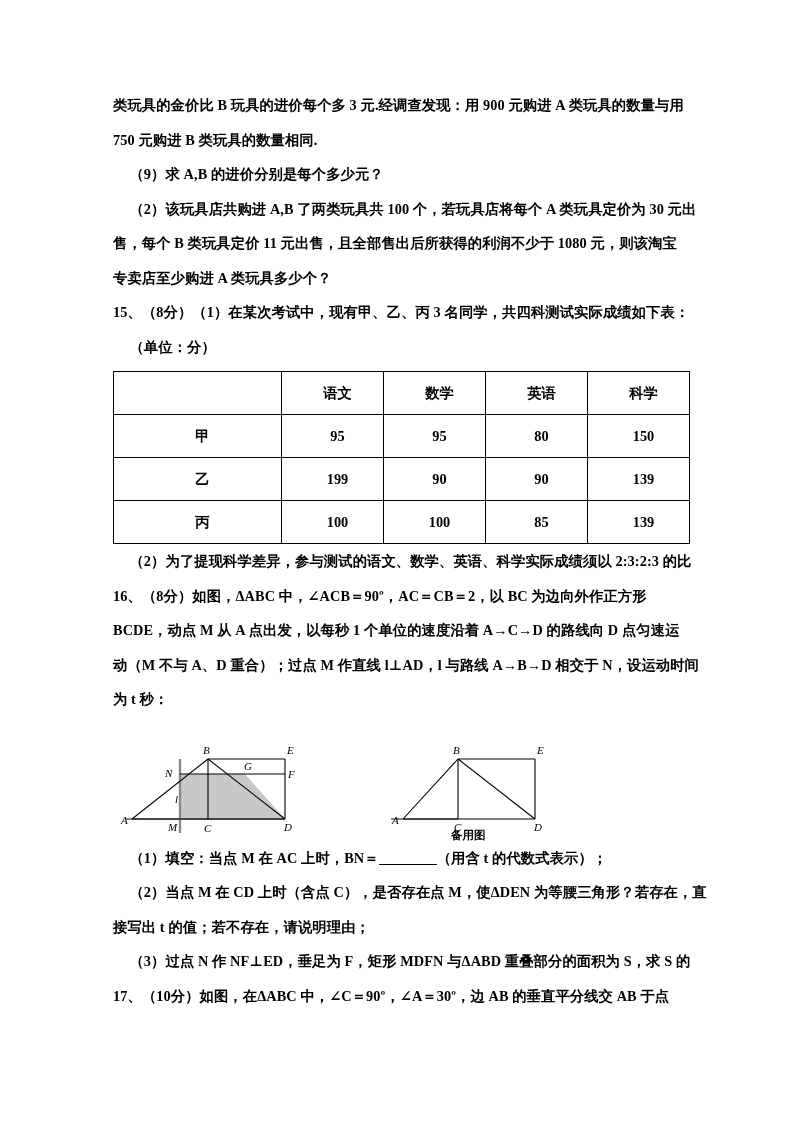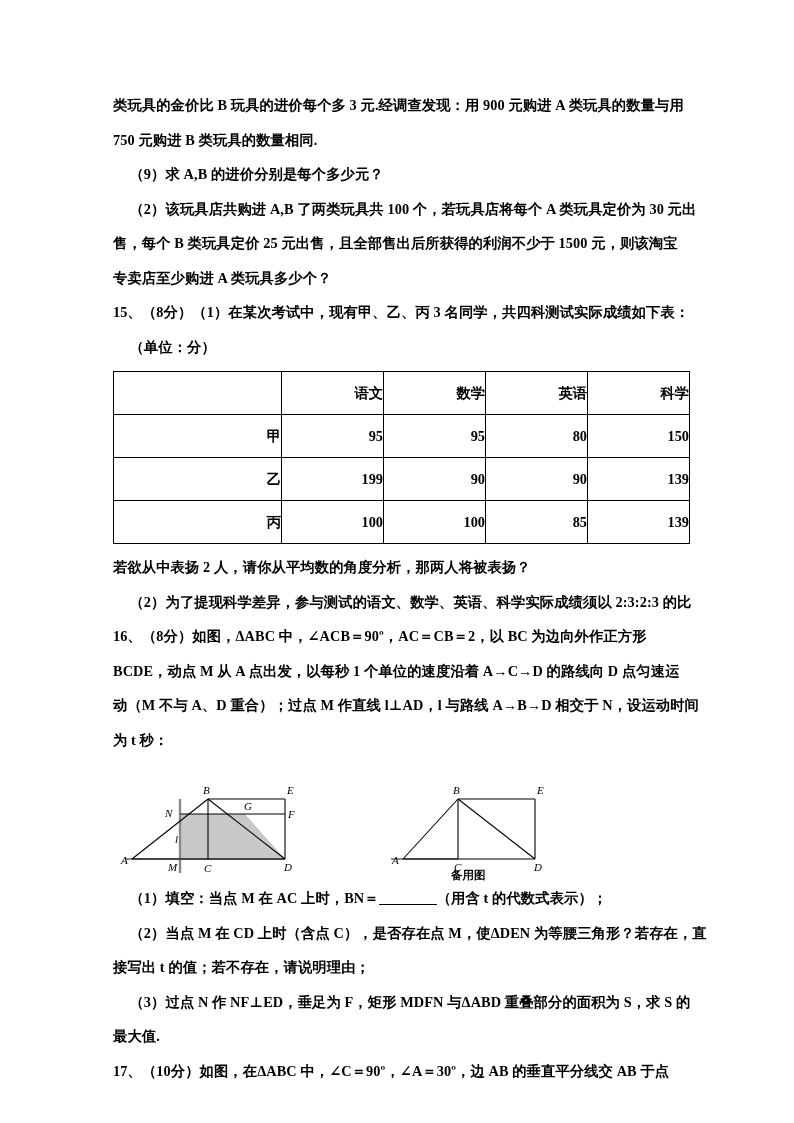--- a/index.html
+++ b/index.html
@@ -43,21 +43,21 @@
     width: 576px;
     margin: 7px 0 0 0;
     table-layout: fixed;
   }
   .score-table td, .score-table th {
     border: 1.1px solid #000;
     height: 42px;
     padding: 0 0 0 10px;
     font-size: 14.3px;
     font-weight: bold;
-    text-align: right;
+    text-align: center;
     vertical-align: middle;
     font-family: "Liberation Serif", "DejaVu Serif", serif;
   }
   .score-table col.c0 { width: 168px; }
   .score-table col.c1 { width: 102px; }
   .score-table col.c2 { width: 102px; }
   .score-table col.c3 { width: 102px; }
   .score-table col.c4 { width: 102px; }
 
   
@@ -73,21 +73,21 @@
 </head>
 <body>
 
 <div class="page">
   <div class="content">
 
     <p class="line">类玩具的金价比 B 玩具的进价每个多 3 元.经调查发现：用 900 元购进 A 类玩具的数量与用</p>
     <p class="line">750 元购进 B 类玩具的数量相同.</p>
     <p class="line indent">（9）求 A,B 的进价分别是每个多少元？</p>
     <p class="line indent">（2）该玩具店共购进 A,B 了两类玩具共 100 个，若玩具店将每个 A 类玩具定价为 30 元出</p>
-    <p class="line">售，每个 B 类玩具定价 25 元出售，且全部售出后所获得的利润不少于 1500 元，则该淘宝</p>
+    <p class="line">售，每个 B 类玩具定价 11 元出售，且全部售出后所获得的利润不少于 1080 元，则该淘宝</p>
     <p class="line">专卖店至少购进 A 类玩具多少个？</p>
 
     <p class="line">15、（8分）（1）在某次考试中，现有甲、乙、丙 3 名同学，共四科测试实际成绩如下表：</p>
     <p class="line indent">（单位：分）</p>
 
     <table class="score-table">
       <colgroup>
         <col class="c0">
           <col class="c1">
           <col class="c2">
@@ -121,21 +121,20 @@
         <tr>
           <td>丙</td>
           <td>100</td>
           <td>100</td>
           <td>85</td>
           <td>139</td>
         </tr>
       </tbody>
     </table>
 
-    <p class="line" style="margin-top:6px">若欲从中表扬 2 人，请你从平均数的角度分析，那两人将被表扬？</p>
     <p class="line indent">（2）为了提现科学差异，参与测试的语文、数学、英语、科学实际成绩须以 2:3:2:3 的比</p>
 
     <p class="line">16、（8分）如图，ΔABC 中，∠ACB＝90º，AC＝CB＝2，以 BC 为边向外作正方形</p>
     <p class="line">BCDE，动点 M 从 A 点出发，以每秒 1 个单位的速度沿着 A→C→D 的路线向 D 点匀速运</p>
     <p class="line">动（M 不与 A、D 重合）；过点 M 作直线 l⊥AD，l 与路线 A→B→D 相交于 N，设运动时间</p>
     <p class="line">为 t 秒：</p>
 
     <div class="figures">
       <svg width="576" height="118" viewBox="0 0 576 118">
 
@@ -188,18 +187,17 @@
           <text x="424" y="31" font-size="11" font-style="italic" font-family="'Liberation Serif',serif">E</text>
           <text x="338" y="116" font-size="11.5" font-weight="bold" font-family="'Liberation Sans',sans-serif">备用图</text>
         </g>
       </svg>
     </div>
 
     <p class="line indent"><span>（1）填空：当点 M 在 AC 上时，BN＝</span><span class="blank"></span><span>（用含 t 的代数式表示）；</span></p>
     <p class="line indent">（2）当点 M 在 CD 上时（含点 C），是否存在点 M，使ΔDEN 为等腰三角形？若存在，直</p>
     <p class="line">接写出 t 的值；若不存在，请说明理由；</p>
     <p class="line indent">（3）过点 N 作 NF⊥ED，垂足为 F，矩形 MDFN 与ΔABD 重叠部分的面积为 S，求 S 的</p>
-    <p class="line">最大值.</p>
 
     <p class="line">17、（10分）如图，在ΔABC 中，∠C＝90º，∠A＝30º，边 AB 的垂直平分线交 AB 于点</p>
 
   </div>
 </div>
 
 </body></html>

